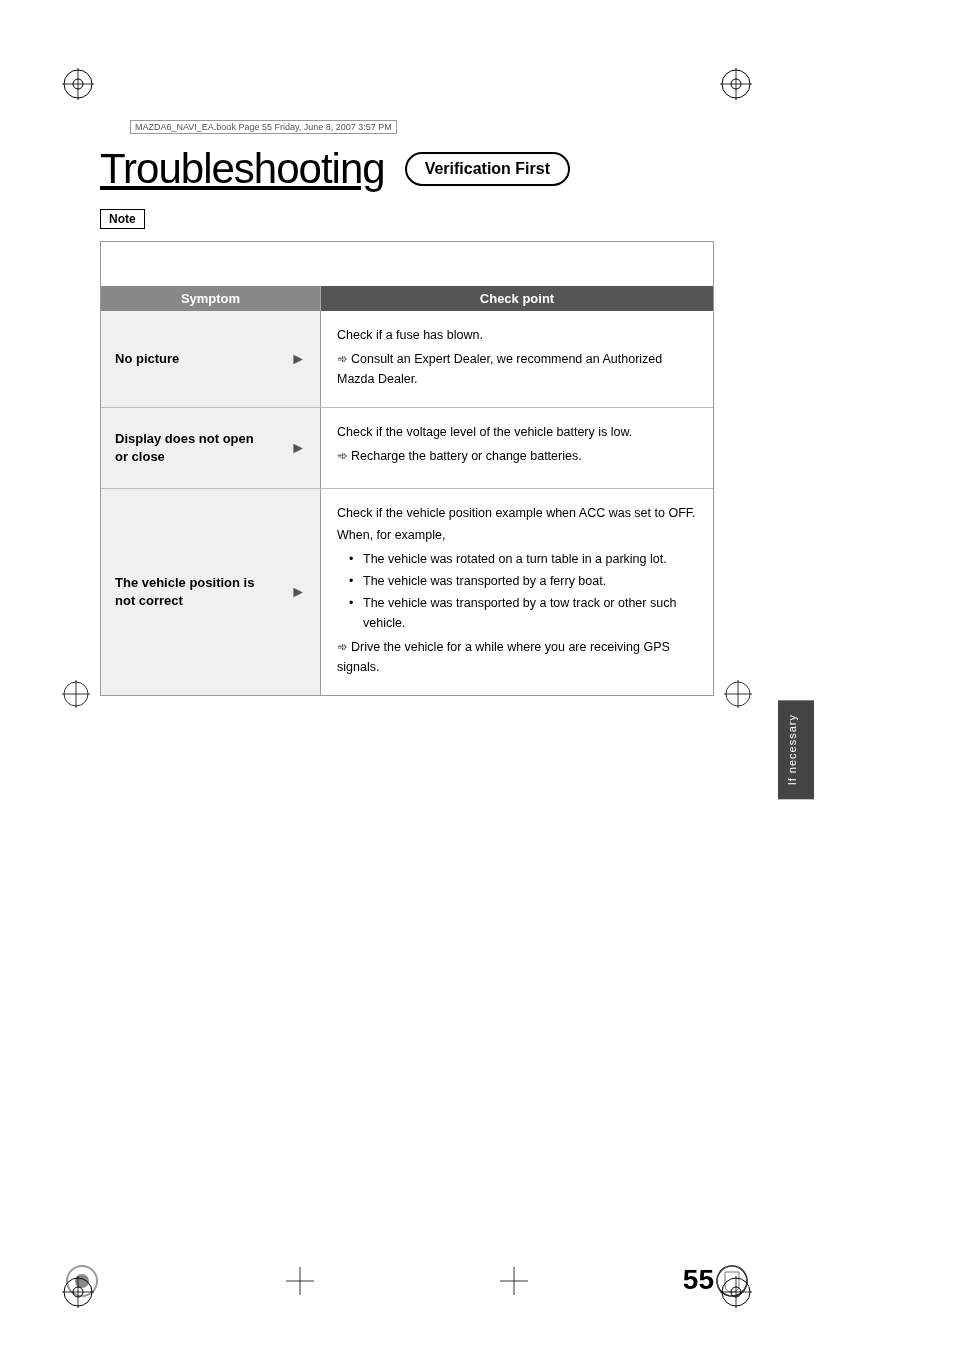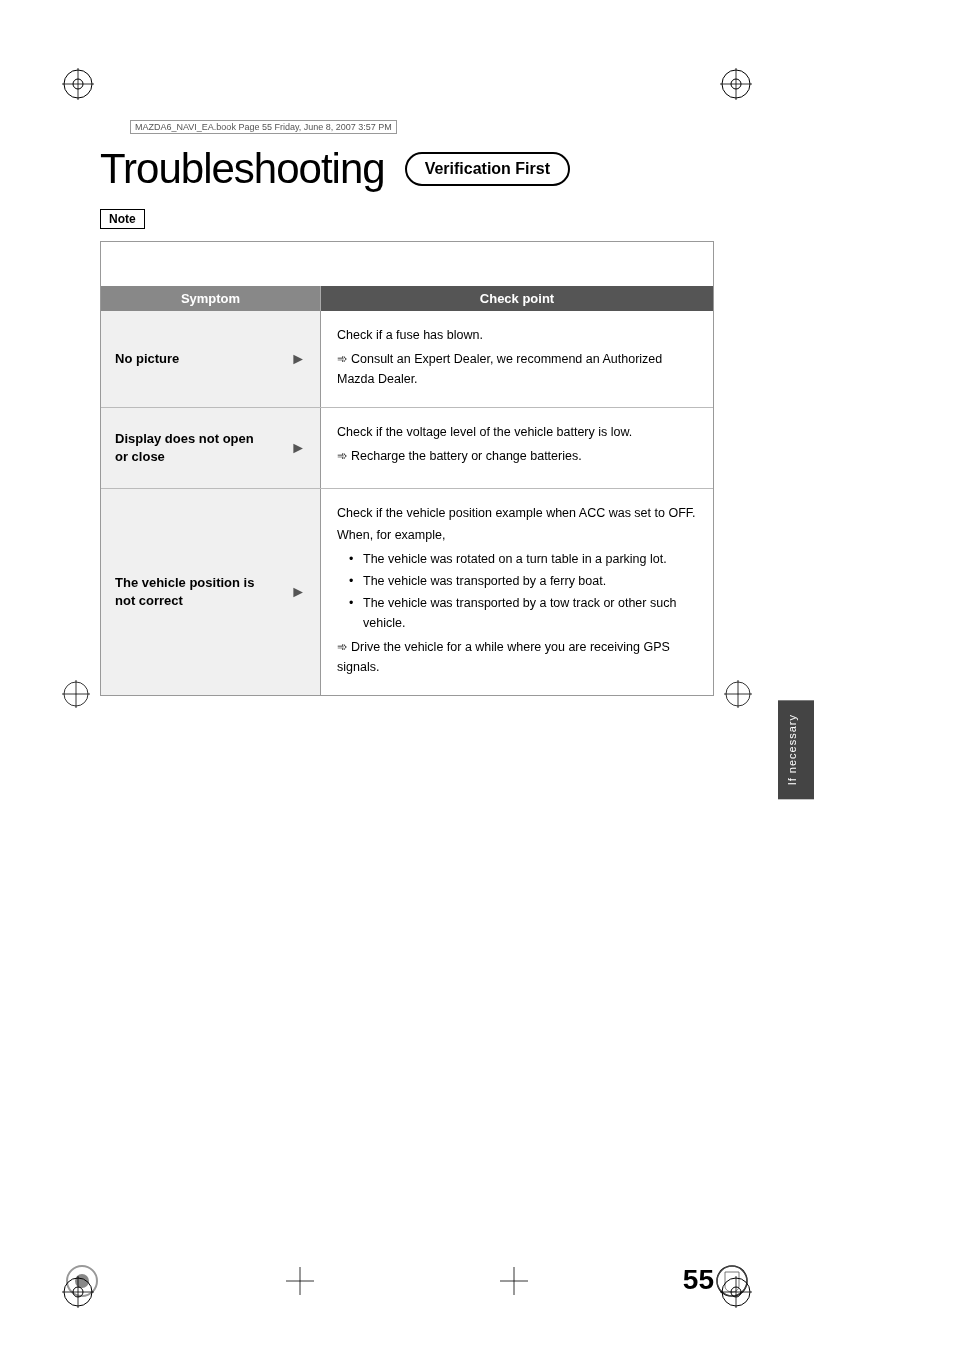--- a/index.html
+++ b/index.html
@@ -44,20 +44,21 @@
       align-items: center;
       gap: 20px;
       margin-bottom: 16px;
     }
 
     .page-title {
       font-size: 42px;
       font-weight: normal;
       color: #000;
       letter-spacing: -1px;
+      text-decoration: underline;
     }
 
     .verification-badge {
       border: 2px solid #000;
       border-radius: 20px;
       padding: 6px 18px;
       font-size: 16px;
       font-weight: bold;
       color: #000;
       white-space: nowrap;

